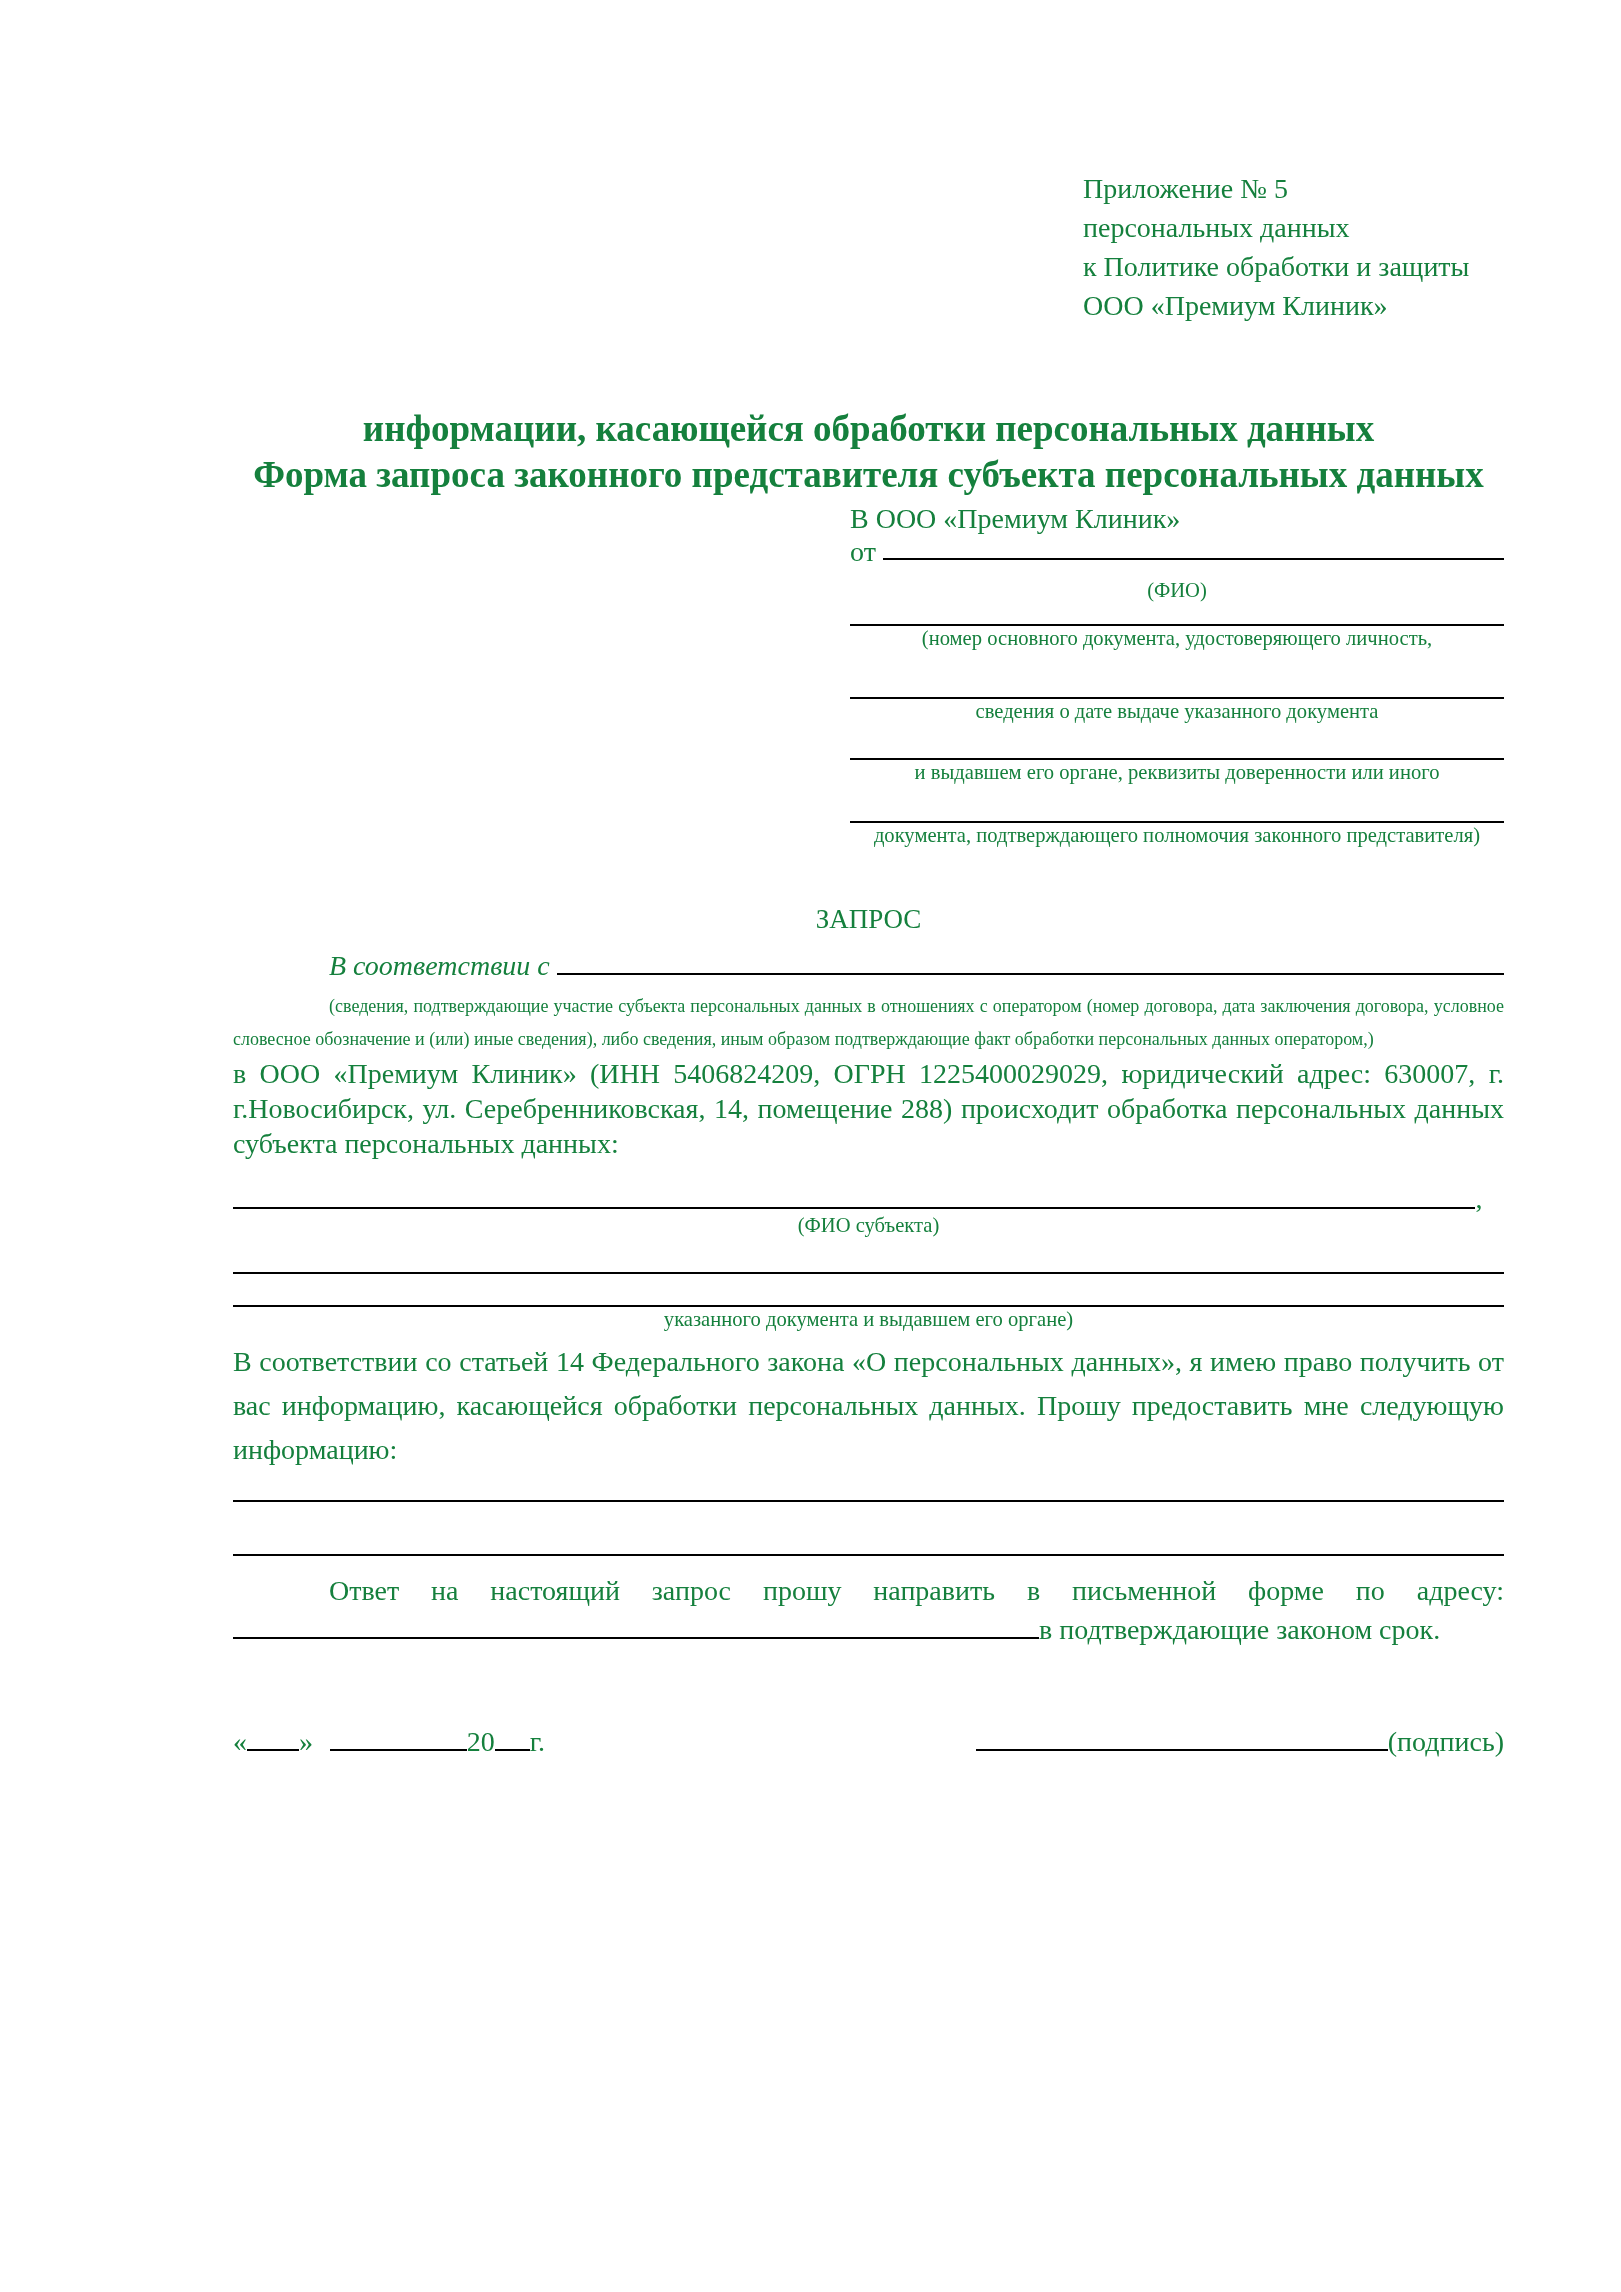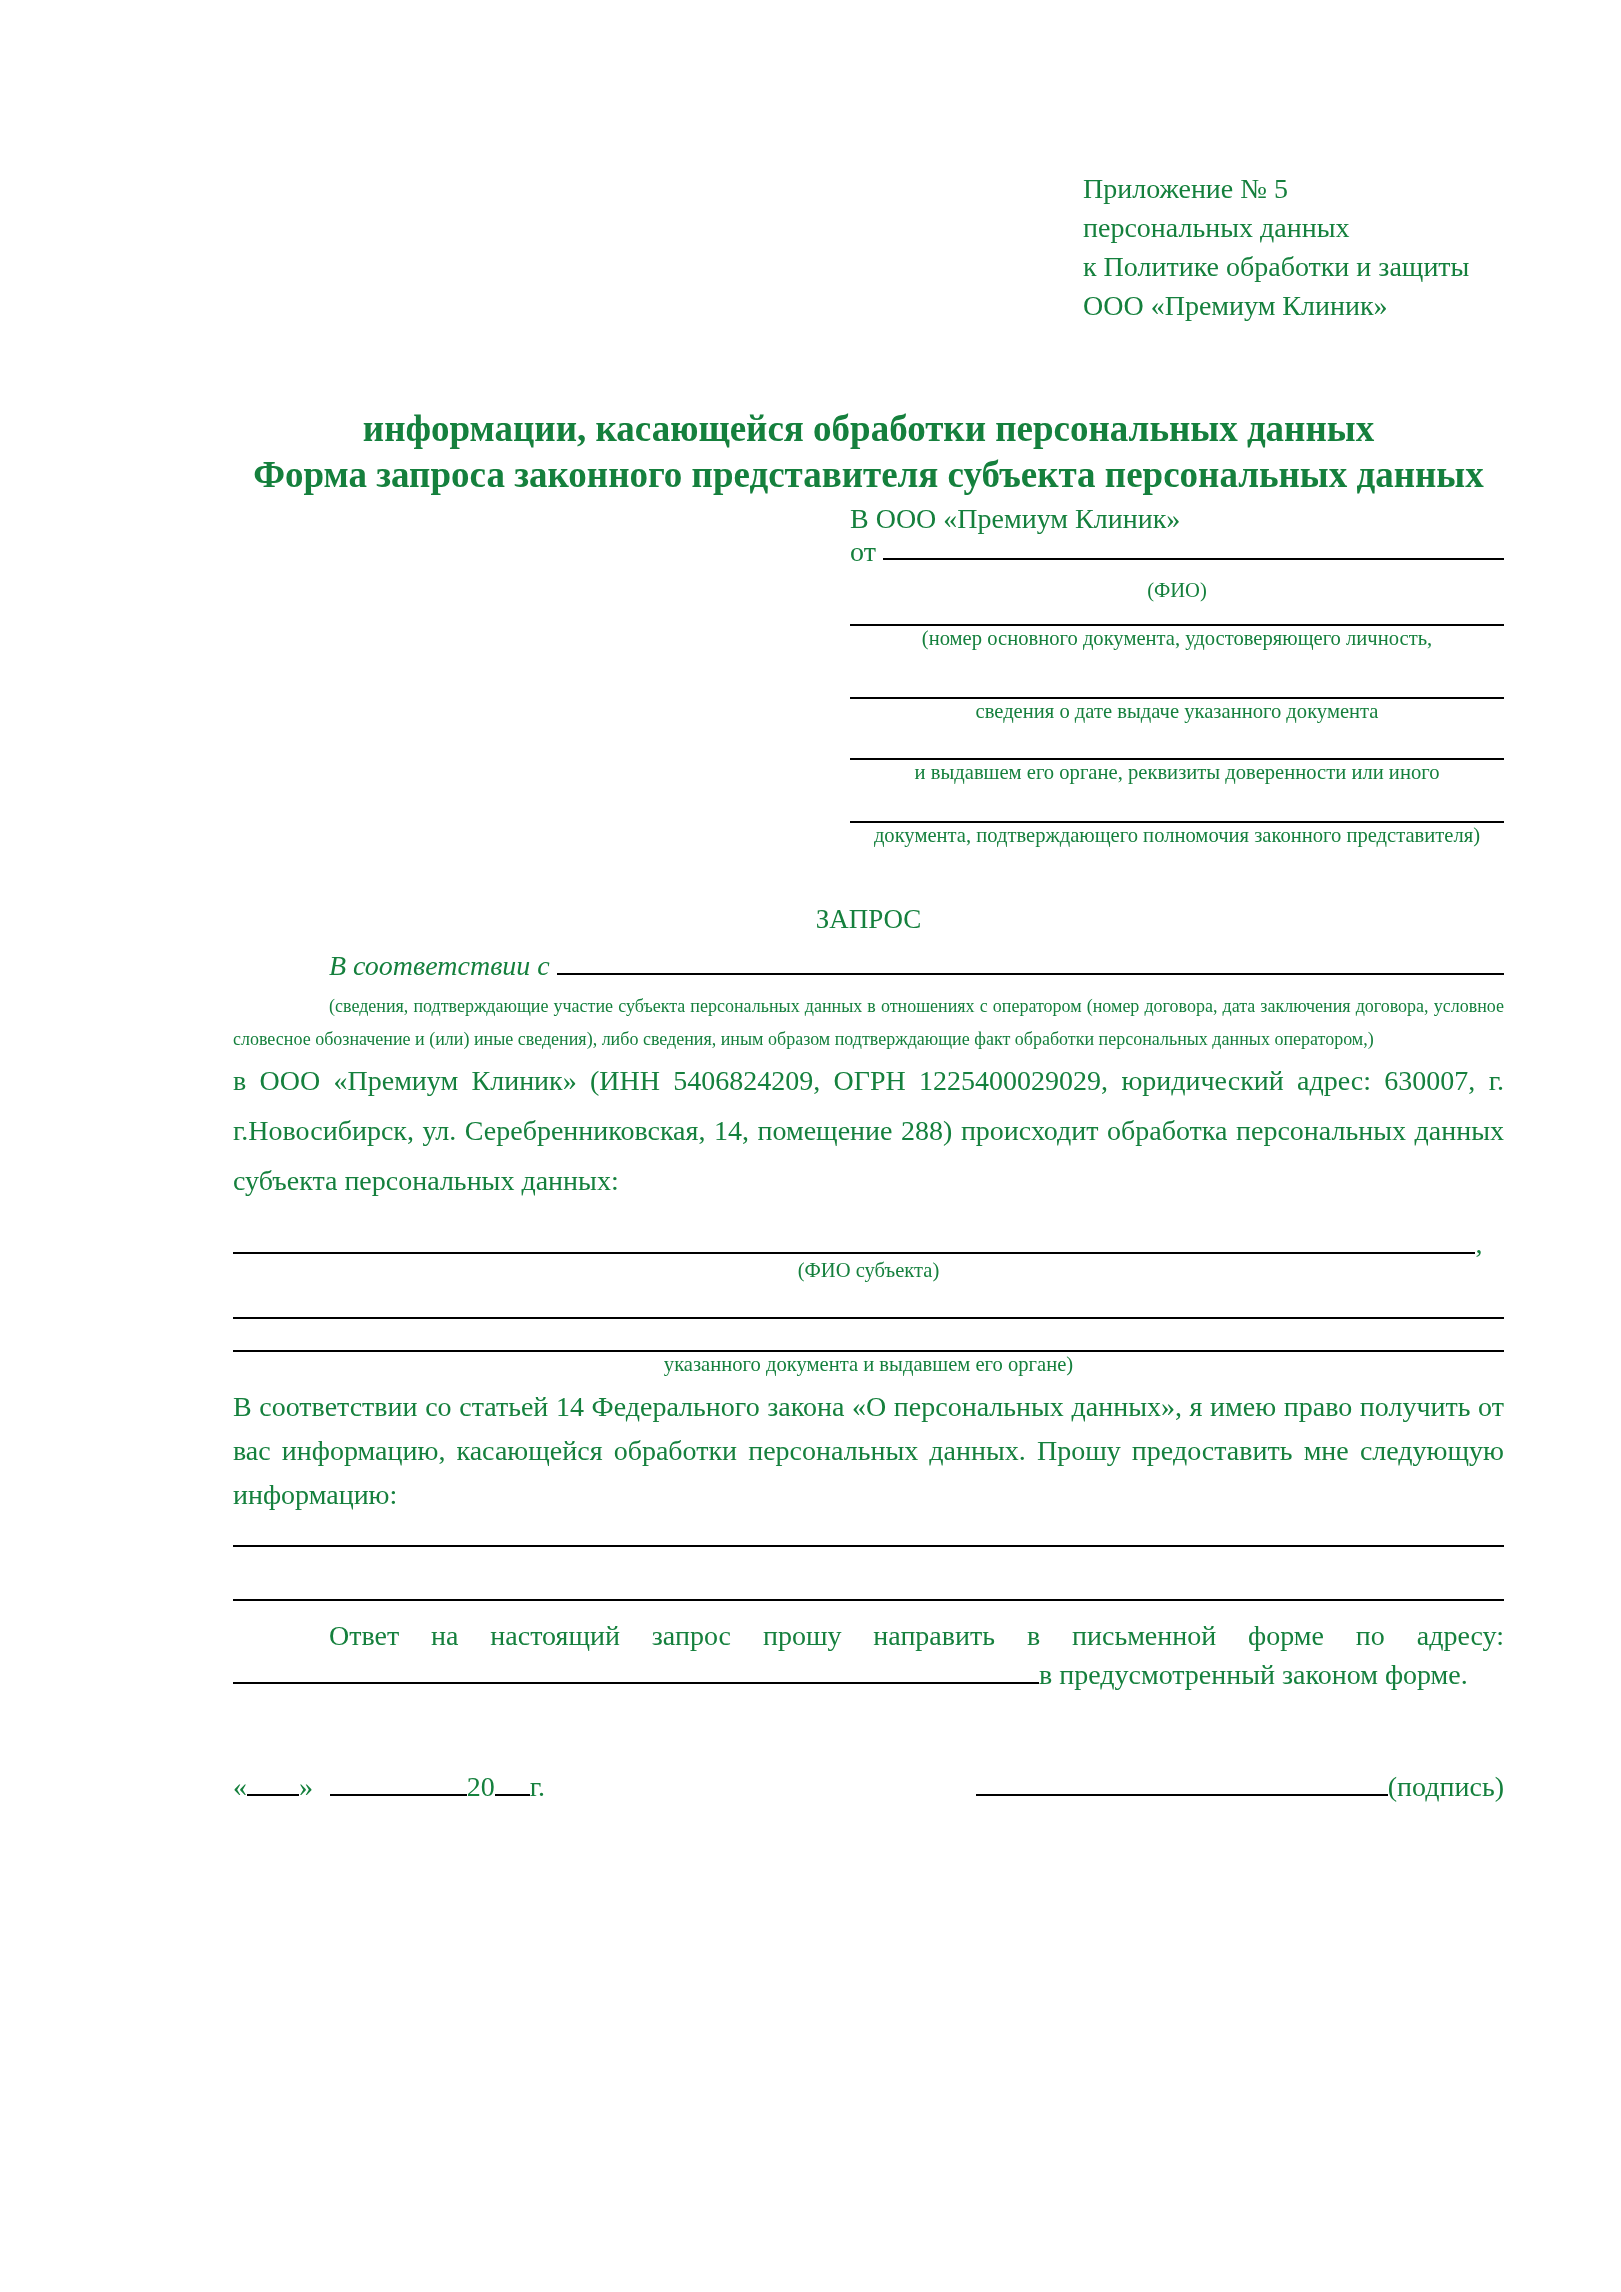--- a/index.html
+++ b/index.html
@@ -59,21 +59,21 @@
   .small-par {
     margin: 9.8px 0 0 0;
     font-size: 18px;
     line-height: 33px;
     text-align: justify;
     text-indent: 96px;
   }
   .body-par {
     margin: 0;
     text-align: justify;
-    line-height: 50px;
+    line-height: 35px;
   }
   .law-par { margin-top: 7.8px; line-height: 44px; }
   .reply-par { margin-top: 15.7px; line-height: 39px; text-indent: 96px; }
 
   .fio-line { margin-top: 23.5px; height: 29px; padding-right: 21.6px; }
   .fio-line .comma { align-self: flex-end; line-height: 29px; }
 
   .rule-full { height: 0; border-bottom: 2.9px solid #000; }
   .r1 { margin-top: 33px; }
   .r2 { margin-top: 31px; }
@@ -164,21 +164,21 @@
     <div class="rule-full r1"></div>
 
     <div class="rule-full r2"></div>
     <div class="cap">указанного документа и выдавшем его органе)</div>
 
     <p class="body-par law-par">В соответствии со статьей 14 Федерального закона «О персональных данных», я имею право получить от вас информацию, касающейся обработки персональных данных. Прошу предоставить мне следующую информацию:</p>
 
     <div class="rule-full sp1"></div>
     <div class="rule-full sp2"></div>
 
-    <p class="body-par reply-par"><span>Ответ на настоящий запрос прошу направить в письменной форме по адресу: </span><span class="u-blank"></span><span>в предусмотренный законом форме.</span></p>
+    <p class="body-par reply-par"><span>Ответ на настоящий запрос прошу направить в письменной форме по адресу: </span><span class="u-blank"></span><span>в подтверждающие законом срок.</span></p>
 
     <div class="date-sig">
       <div class="date"><span>«</span><span class="u u-day"></span><span>» </span><span class="u u-month"></span><span>20</span><span class="u u-year"></span><span>г.</span></div>
       <div class="sig"><span class="u u-sign"></span><span>(подпись)</span></div>
     </div>
 
   </div>
 </div>
 
 

